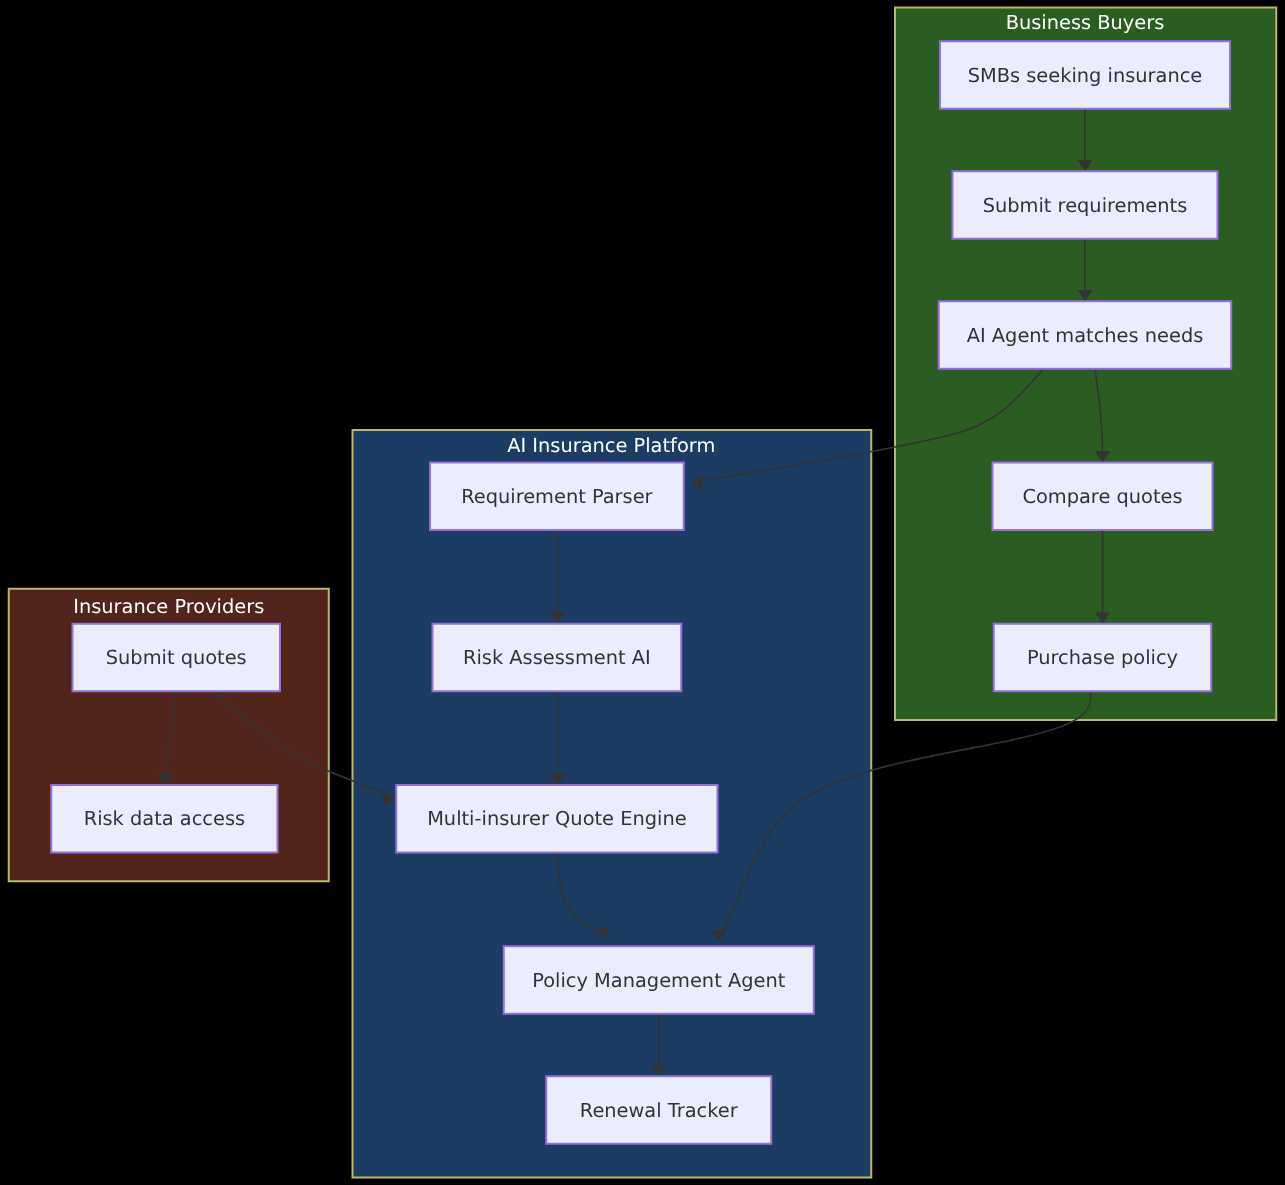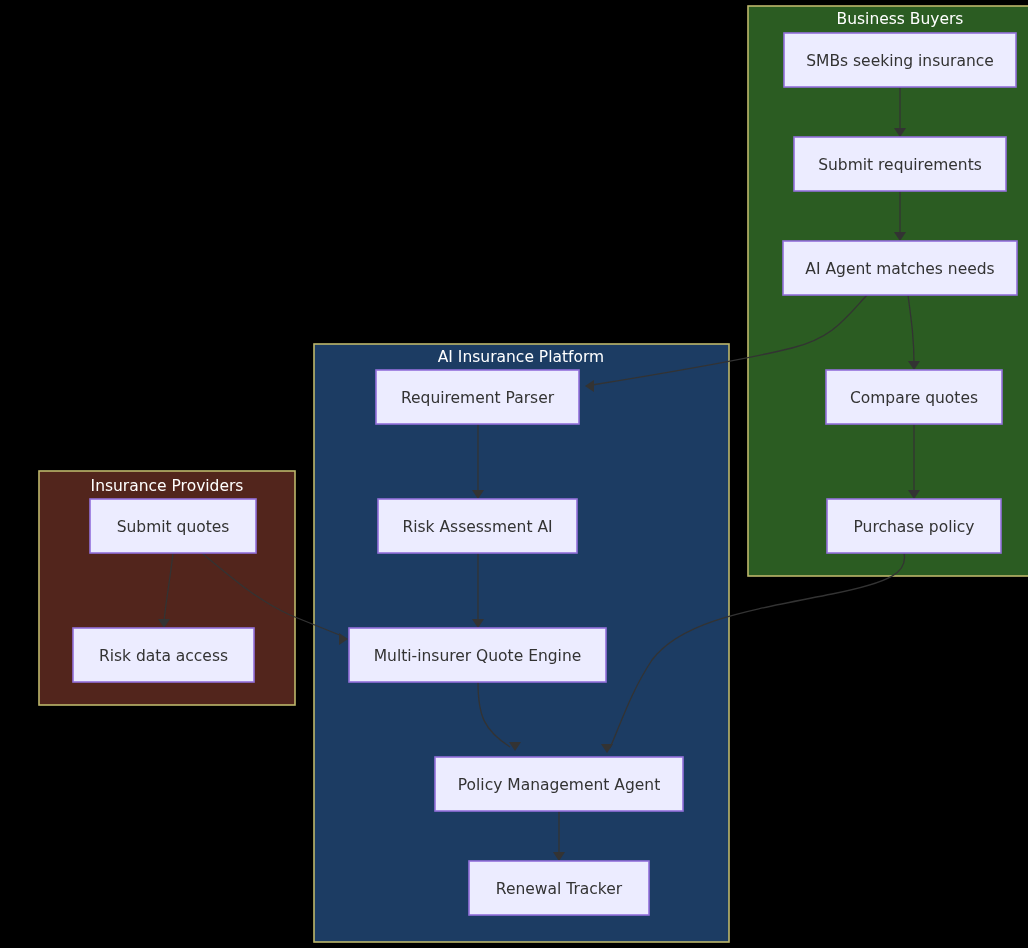--- a/index.html
+++ b/index.html
@@ -11,21 +11,20 @@
     width: 1028px;
     height: 948px;
     overflow: hidden;
     font-family: "DejaVu Sans", sans-serif;
   }
   #diagram-root {
     position: relative;
     width: 868px;
     height: 948px;
     background: #000000;
-    margin-left: 32px;
   }
   svg#flow {
     display: block;
     width: 1028px;
     height: 948px;
   }
   .cluster-rect {
     stroke-width: 1.6px;
   }
   .cluster-title {

